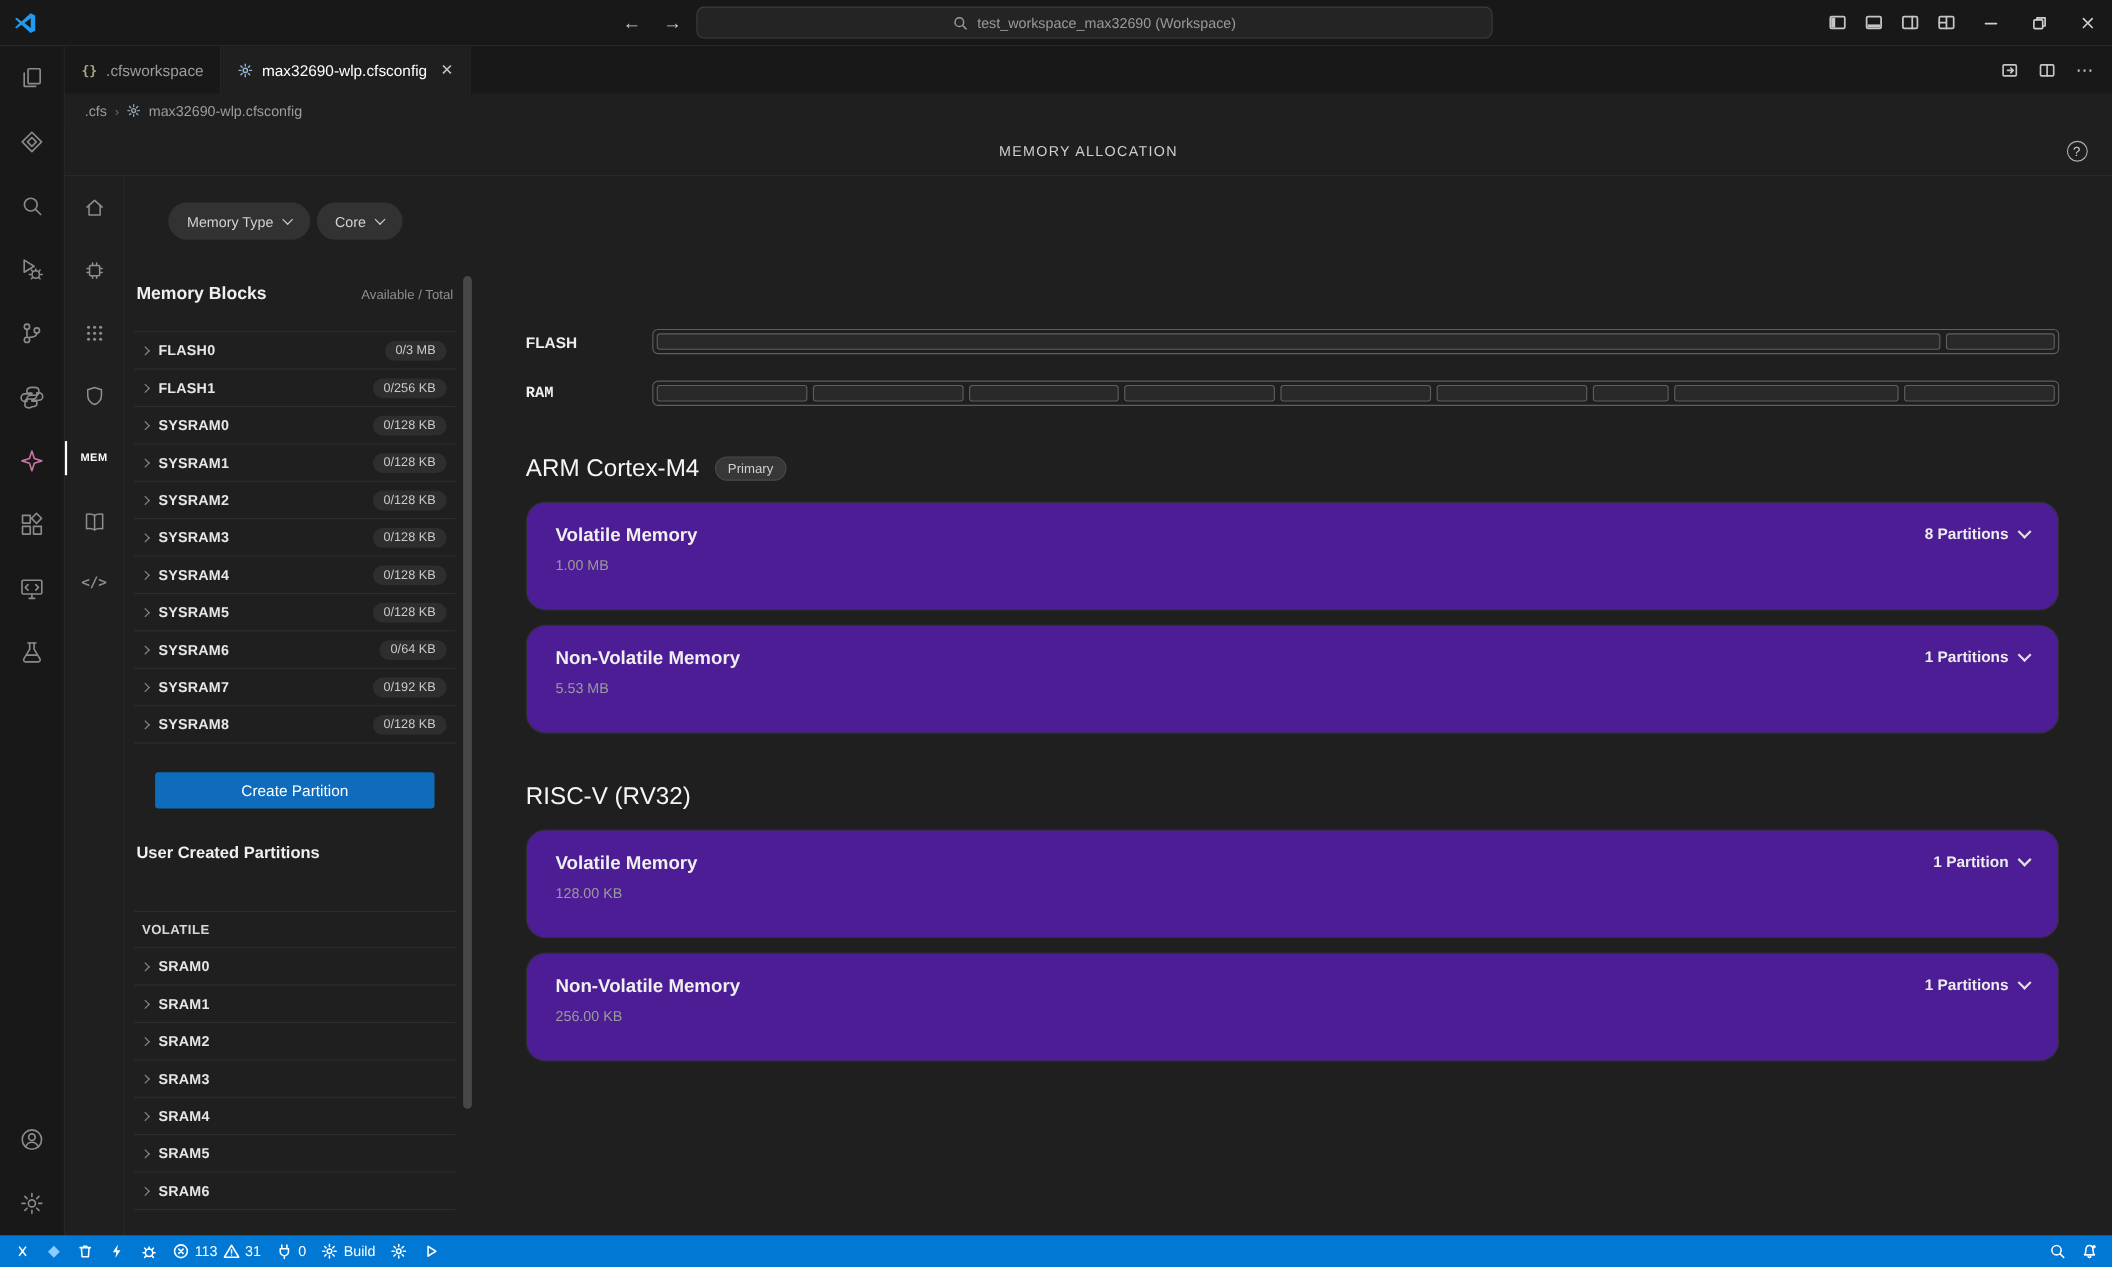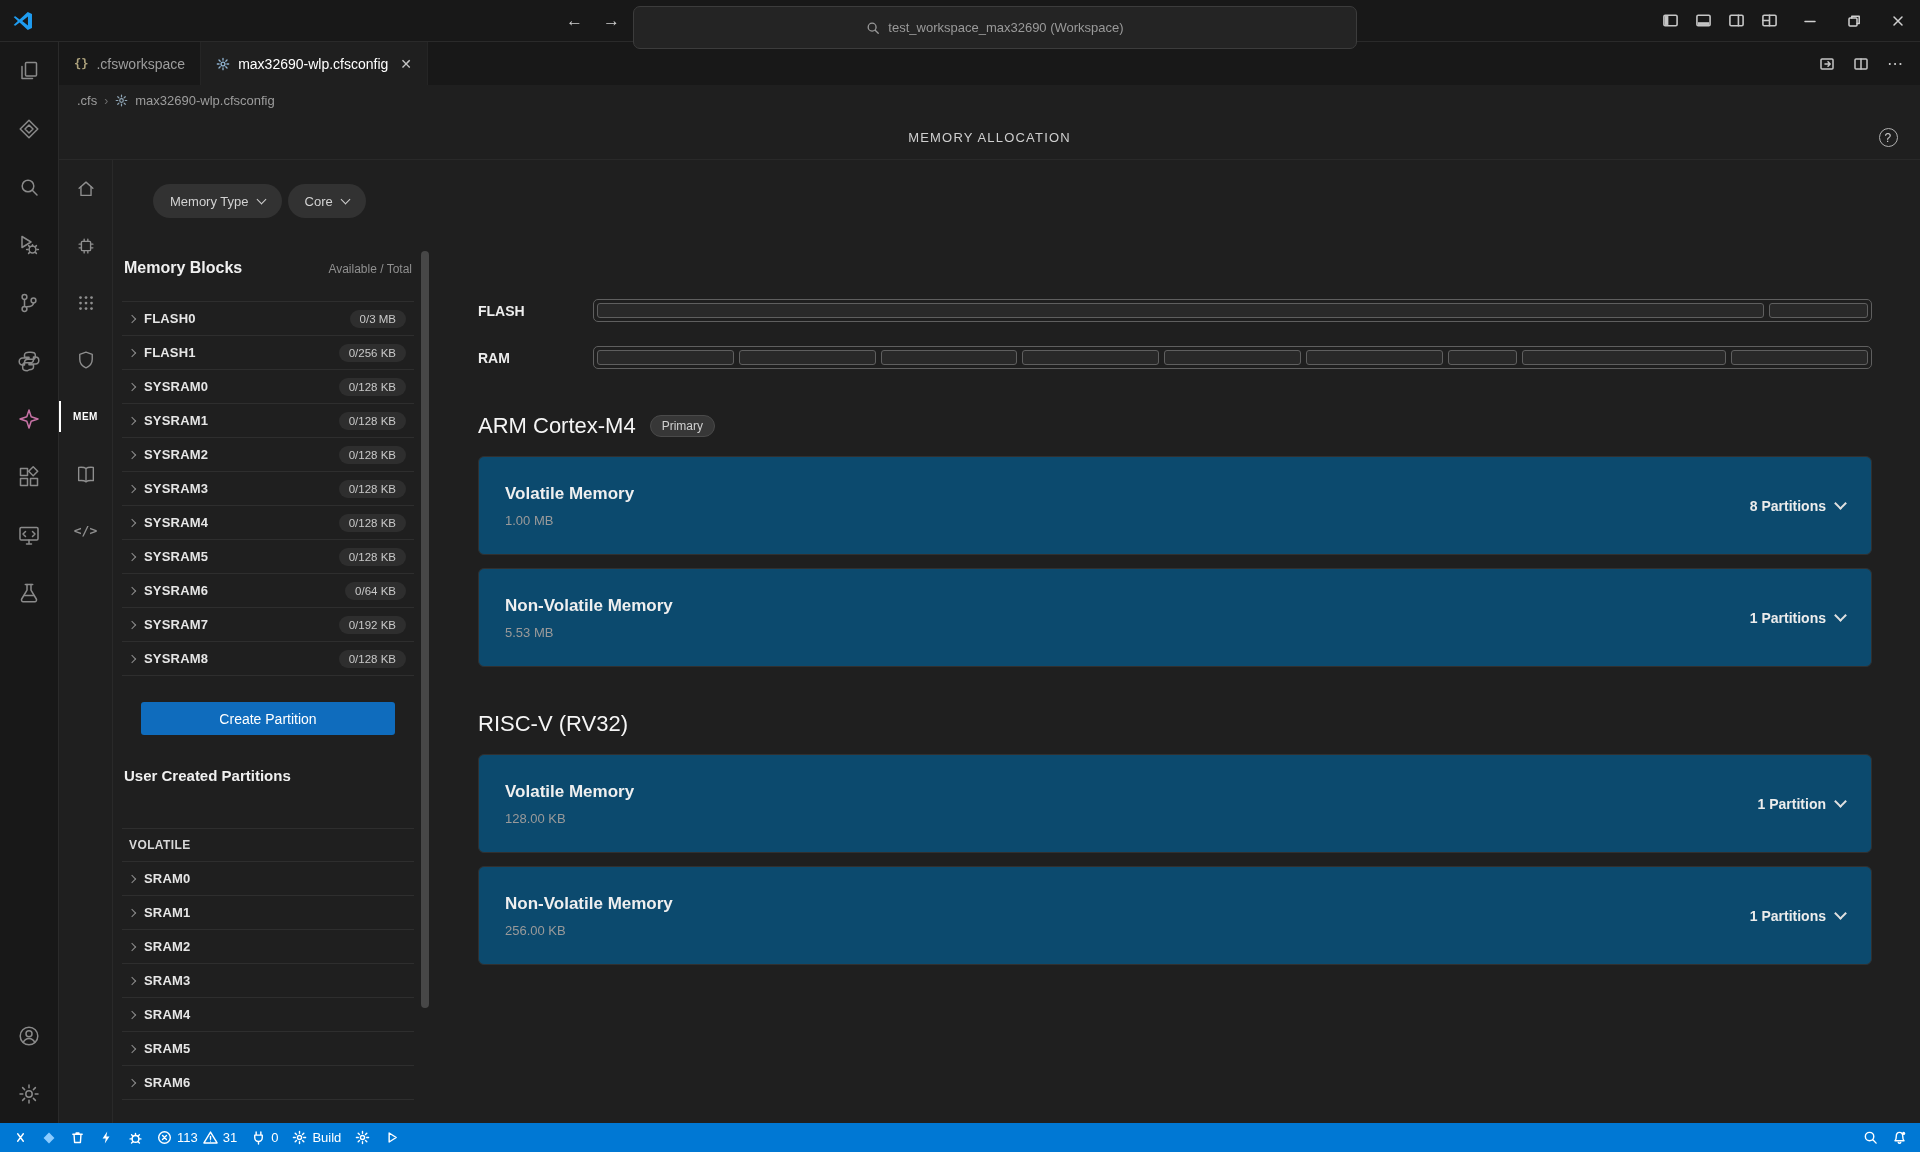--- a/index.html
+++ b/index.html
@@ -11,21 +11,21 @@
   
   .titlebar { flex:0 0 42px; background:#181818; border-bottom:1px solid #2a2a2a;
     display:flex; align-items:center; position:relative; }
   .vslogo { margin:0 8px 0 12px; }
   .menus { display:flex; align-items:center; }
   .menu-item { padding:0 10px; height:28px; display:flex; align-items:center; font-size:14px;
     color:#cccccc; border-radius:5px; cursor:pointer; }
   .nav-arrows { position:absolute; left:566px; top:0; height:100%; display:flex; align-items:center; gap:20px;
     color:#cfcfcf; font-size:17px; }
   .nav-arrows span { cursor:pointer; }
-  .cmd-center { position:absolute; left:633px; top:6px; width:724px; height:43px; background:#242424;
+  .cmd-center { position:absolute; left:633px; top:6px; width:724px; height:29px; background:#242424;
     border:1px solid #3c3c3c; border-radius:7px; display:flex; align-items:center; justify-content:center;
     gap:8px; color:#9a9a9a; font-size:13px; cursor:pointer; }
   .layout-icons { position:absolute; right:142px; top:0; height:100%; display:flex; align-items:center;
     gap:16px; color:#c5c5c5; }
   .layout-icons > span { cursor:pointer; }
   .win-controls { position:absolute; right:0; top:0; height:100%; display:flex; }
   .wc { width:44px; height:100%; display:flex; align-items:center; justify-content:center; color:#d0d0d0; cursor:pointer; }
 
   
   .workbench { flex:1; display:flex; min-height:0; }
@@ -100,31 +100,31 @@
   .chev.right { transform:rotate(-45deg); }
   .chev.down { transform:rotate(45deg); margin-top:-4px; }
   .chev.sm { width:6px; height:6px; color:#8d8d8d; flex:0 0 auto; }
   .chev.pillc { color:#cfcfcf; }
   .chev.big { width:9px; height:9px; border-width:2px; color:#e0e0e0; }
 
   
   .main { flex:1; margin-left:64px; min-width:0; }
   .bar-row { display:flex; align-items:center; }
   .bar-row.first { margin-top:48px;justify-content:center; }
-  .bar-row + .bar-row { margin-top:24px; }
+  .bar-row + .bar-row { margin-top:24px;font-family:Liberation Mono, monospace; }
   .bar-label { width:115px; font-size:14px; font-weight:bold; color:#ededed; }
   .bar-track { flex:1; height:23px; border:1px solid #5f5f5f; border-radius:5px; padding:3px; display:flex; gap:5px; }
   .bar-seg { border:1px solid #5f5f5f; border-radius:3px; background:#292929; }
 
   .core-head { display:flex; align-items:center; gap:14px; margin-top:44px; }
   .core-name { font-size:22px; font-weight:normal; color:#f5f5f5; }
   .core-badge { background:#373737; border:1px solid #4a4a4a; border-radius:11px; padding:3px 11px;
     font-size:12px; color:#d0d0d0; }
-  .card { margin-top:17px; min-height:99px; background:#0c4a6e; border:1px solid #303030; border-radius:6px;
-    padding:20px 26px; display:flex; align-items:center; }
+  .card { margin-top:17px; min-height:99px; background:#4c1d95; border:1px solid #303030; border-radius:18px;
+    padding:20px 26px; display:flex; align-items:flex-start; }
   .card + .card { margin-top:13px; }
   .card-title { font-size:17px; font-weight:bold; color:#efefef; }
   .card-size { font-size:13px; color:#9a9a9a; margin-top:9px; }
   .card-partitions { margin-left:auto; display:flex; align-items:center; gap:10px; font-size:14px;
     font-weight:bold; color:#ececec; cursor:pointer;padding-left:32px; }
 
   
   .statusbar { flex:0 0 29px; background:var(--statusbar-blue,#0078d4); display:flex; align-items:center;
     color:#ffffff; font-size:13px; padding:0 6px; }
   .sb-item { display:flex; align-items:center; gap:5px; padding:0 7px; height:100%; cursor:pointer; }

